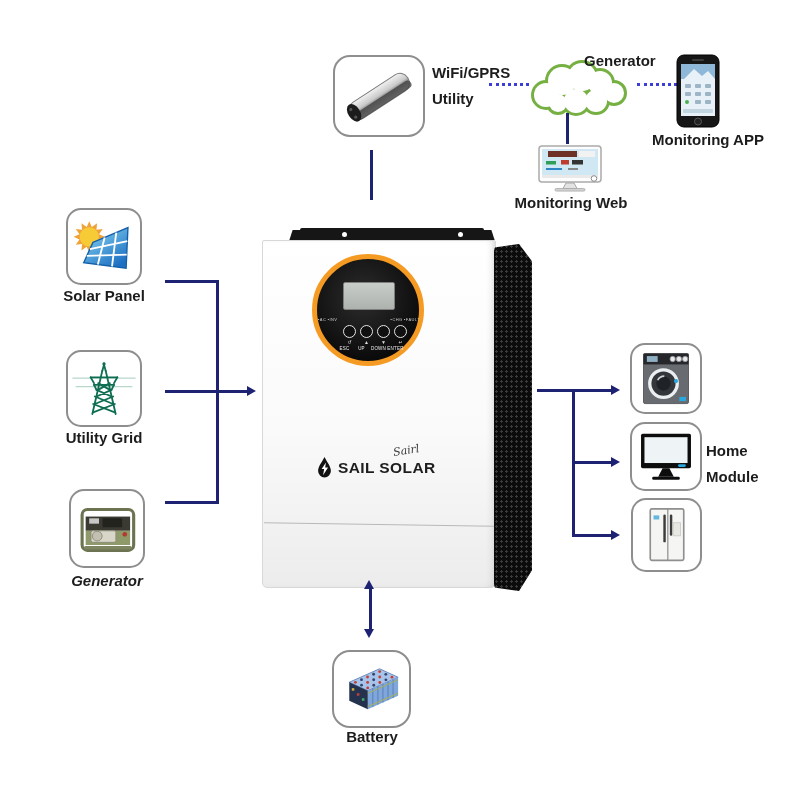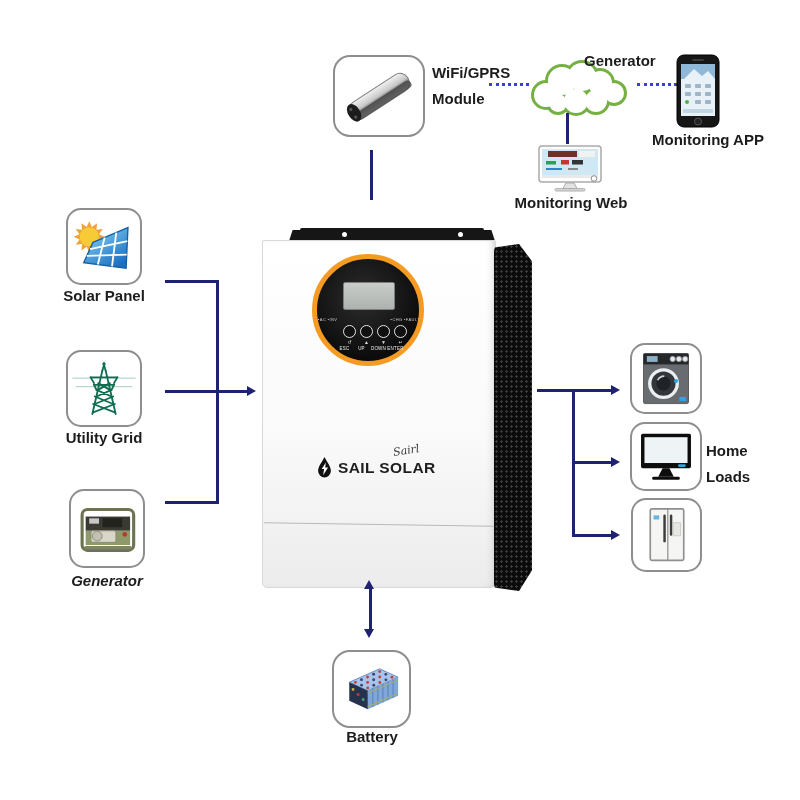--- a/index.html
+++ b/index.html
@@ -117,21 +117,21 @@
         <rect x="6" y="26" width="68" height="19" rx="9" fill="url(#met)" stroke="#7a7a7a" stroke-width="1"></rect>
         <rect x="6" y="37" width="68" height="8" rx="4" fill="#3c3c3c" opacity=".75"></rect>
         <ellipse cx="10" cy="35.5" rx="6" ry="9.5" fill="#1c1c1c"></ellipse>
         <circle cx="9" cy="31" r="1.6" fill="#555"></circle>
           <circle cx="9" cy="40" r="1.6" fill="#555"></circle>
       </g>
     </svg>
   </div>
   <div class="lbl" id="wifi-label">
     <span class="ln">WiFi/GPRS</span>
-    <span class="ln">Module</span>
+    <span class="ln">Utility</span>
   </div>
 
   <div class="dotline" id="dot1"></div>
 
   <svg id="cloud-icon" width="112" height="66" viewBox="0 0 112 66">
     <g stroke="#76b043" stroke-width="6" fill="none">
       <circle cx="20" cy="42" r="12"></circle>
         <circle cx="36" cy="28" r="14"></circle>
         <circle cx="56" cy="24" r="14"></circle>
       <circle cx="74" cy="30" r="12"></circle>
@@ -337,21 +337,21 @@
       <line x1="36.5" y1="5" x2="36.5" y2="68" stroke="#8f8f8f" stroke-width="1.5"></line>
       <rect x="31" y="12" width="3" height="34" rx="1.5" fill="#3c3c3c"></rect>
       <rect x="39" y="12" width="3" height="26" rx="1.5" fill="#3c3c3c"></rect>
       <rect x="19" y="13" width="7" height="5" fill="#63b6dd"></rect>
       <rect x="43" y="22" width="9" height="16" fill="#e7e7e3" stroke="#c9c9c4"></rect>
     </svg>
   </div>
 
   <div class="lbl" id="home-label">
     <span class="ln">Home</span>
-    <span class="ln">Loads</span>
+    <span class="ln">Module</span>
   </div>
 
   <div class="vline" id="bat-vline"></div>
   <div class="arr-u" id="arrow-bat-up"></div>
   <div class="arr-d" id="arrow-bat-down"></div>
 
   <div class="box" id="battery-box">
     <svg width="66" height="64" viewBox="0 0 78 76">
       <polygon points="12,30 48,14 70,24 34,40" fill="#a8c4ea" stroke="#5c7fb5" stroke-width="1"></polygon>
       <polygon points="34,40 70,24 70,46 34,62" fill="#7fa7dc"></polygon>

